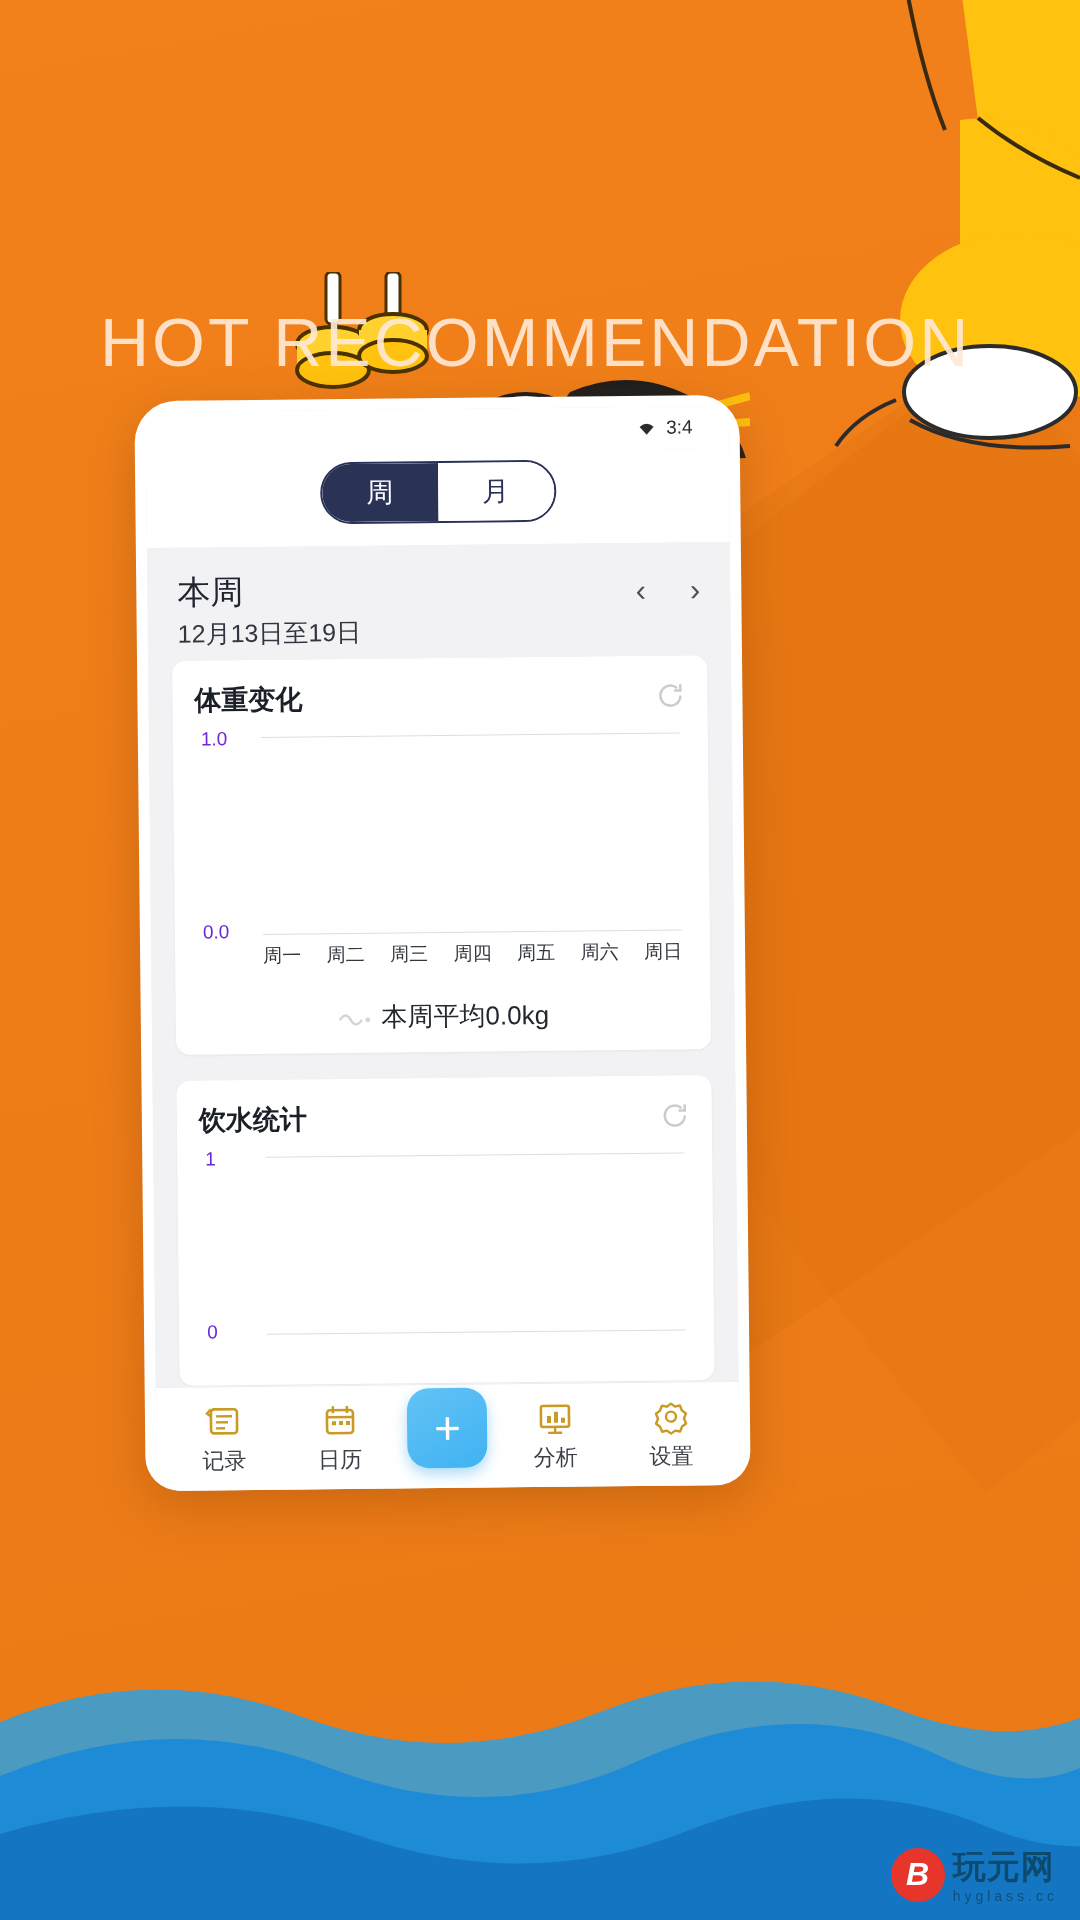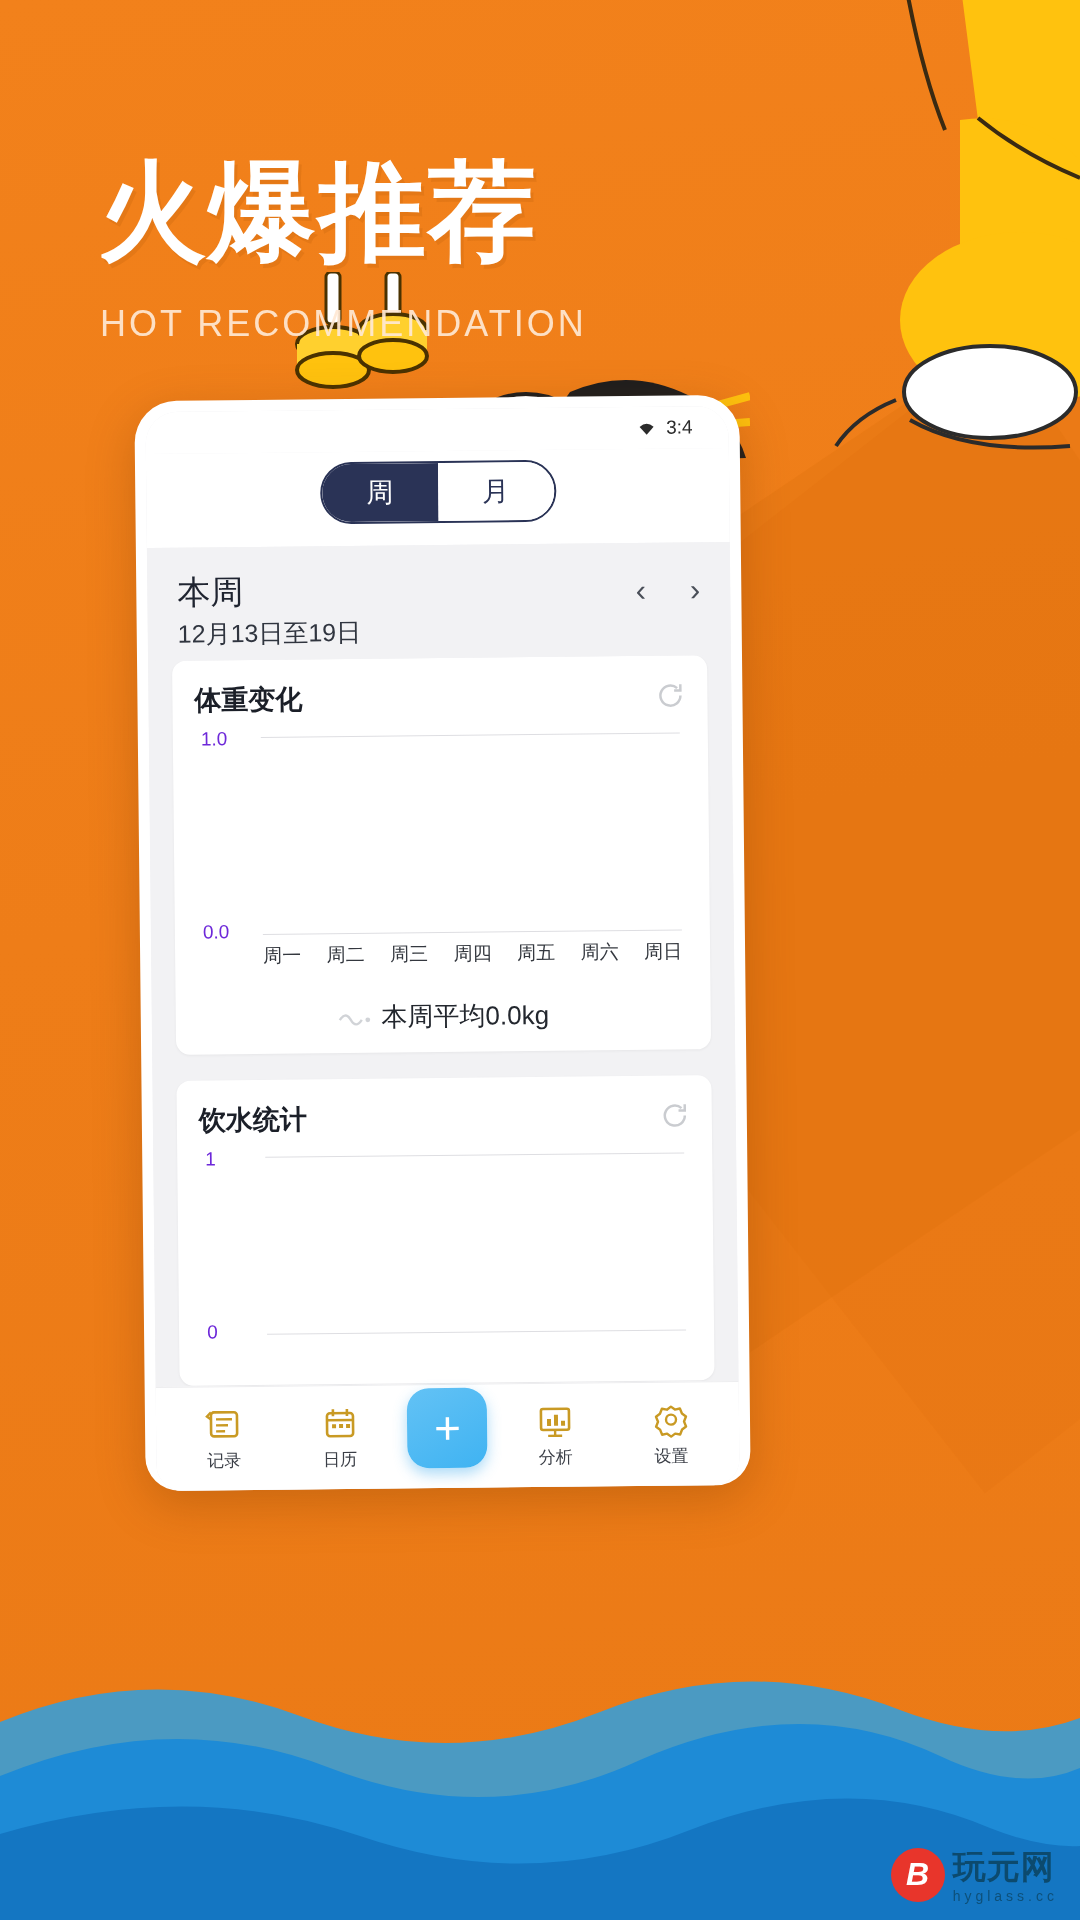--- a/index.html
+++ b/index.html
@@ -39,21 +39,21 @@
   .headline {
     position:absolute; left:98px; top:158px;
     font-size:108px; font-weight:bold; color:#FFFFFF;
     letter-spacing:2px; line-height:1;
     font-family:"DejaVu Sans","Liberation Sans",sans-serif;
     text-shadow:3px 4px 0 rgba(190,95,10,.25);
     white-space:nowrap;
   }
   .subline {
     position:absolute; left:100px; top:303px;
-    font-size:36px; color:#FFE9D4; letter-spacing:3px;
+    font-size:68px; color:#FFE9D4; letter-spacing:3px;
     font-weight:300; white-space:nowrap; opacity:.92;
   }
 
   
   .weights { position:absolute; left:290px; top:272px; width:150px; height:125px; }
 
   
   .phone {
     position:absolute; left:140px; top:398px;
     width:605px; height:1090px;
@@ -134,21 +134,21 @@
   .wave-ico { width:34px; height:18px; opacity:.45; }
 
   
   .tabbar {
     height:104px; background:#FFFFFF;
     display:flex; align-items:center; justify-content:space-around;
     border-top:1px solid #EDEDEF; position:relative;
     padding:0 10px;
   }
   .tab { display:flex; flex-direction:column; align-items:center; gap:6px; width:96px; }
-  .tab-label { font-size:17px; color:#3B3F47; }
+  .tab-label { font-size:22px; color:#3B3F47; }
   .tab-ico { width:38px; height:38px; }
   .fab {
     width:80px; height:80px; border-radius:22px;
     background:linear-gradient(150deg,#63C2F5 0%,#3FB3F2 100%);
     display:flex; align-items:center; justify-content:center;
     color:#FFFFFF; font-size:46px; line-height:1;
     box-shadow:0 6px 14px rgba(60,170,235,.42);
     margin-top:-18px;
   }
 
@@ -204,21 +204,20 @@
     <rect x="36" y="0" width="14" height="52" rx="5" fill="#FFFFFF" stroke="#4A3200" stroke-width="3"></rect>
     <rect x="96" y="0" width="14" height="52" rx="5" fill="#FFFFFF" stroke="#4A3200" stroke-width="3"></rect>
     <ellipse cx="43" cy="72" rx="36" ry="17" fill="#FFD02E" stroke="#4A3200" stroke-width="4"></ellipse>
     <rect x="7" y="72" width="72" height="26" fill="#FFD02E"></rect>
     <ellipse cx="43" cy="98" rx="36" ry="17" fill="#FFC20E" stroke="#4A3200" stroke-width="4"></ellipse>
     <ellipse cx="103" cy="58" rx="34" ry="16" fill="#FFD02E" stroke="#4A3200" stroke-width="4"></ellipse>
     <rect x="69" y="58" width="68" height="26" fill="#FFD02E"></rect>
     <ellipse cx="103" cy="84" rx="34" ry="16" fill="#FFC20E" stroke="#4A3200" stroke-width="4"></ellipse>
   </svg>
 
-  <div class="headline">火爆推荐</div>
   <div class="subline">HOT RECOMMENDATION</div>
 </div>
 
 <div class="phone">
   <div class="screen">
 
     <div class="statusbar">
       <svg width="24" height="18" viewBox="0 0 24 18">
         <path d="M12 16 L5 8 q7 -6 14 0 Z" fill="#2B2B2B"></path>
       </svg>

